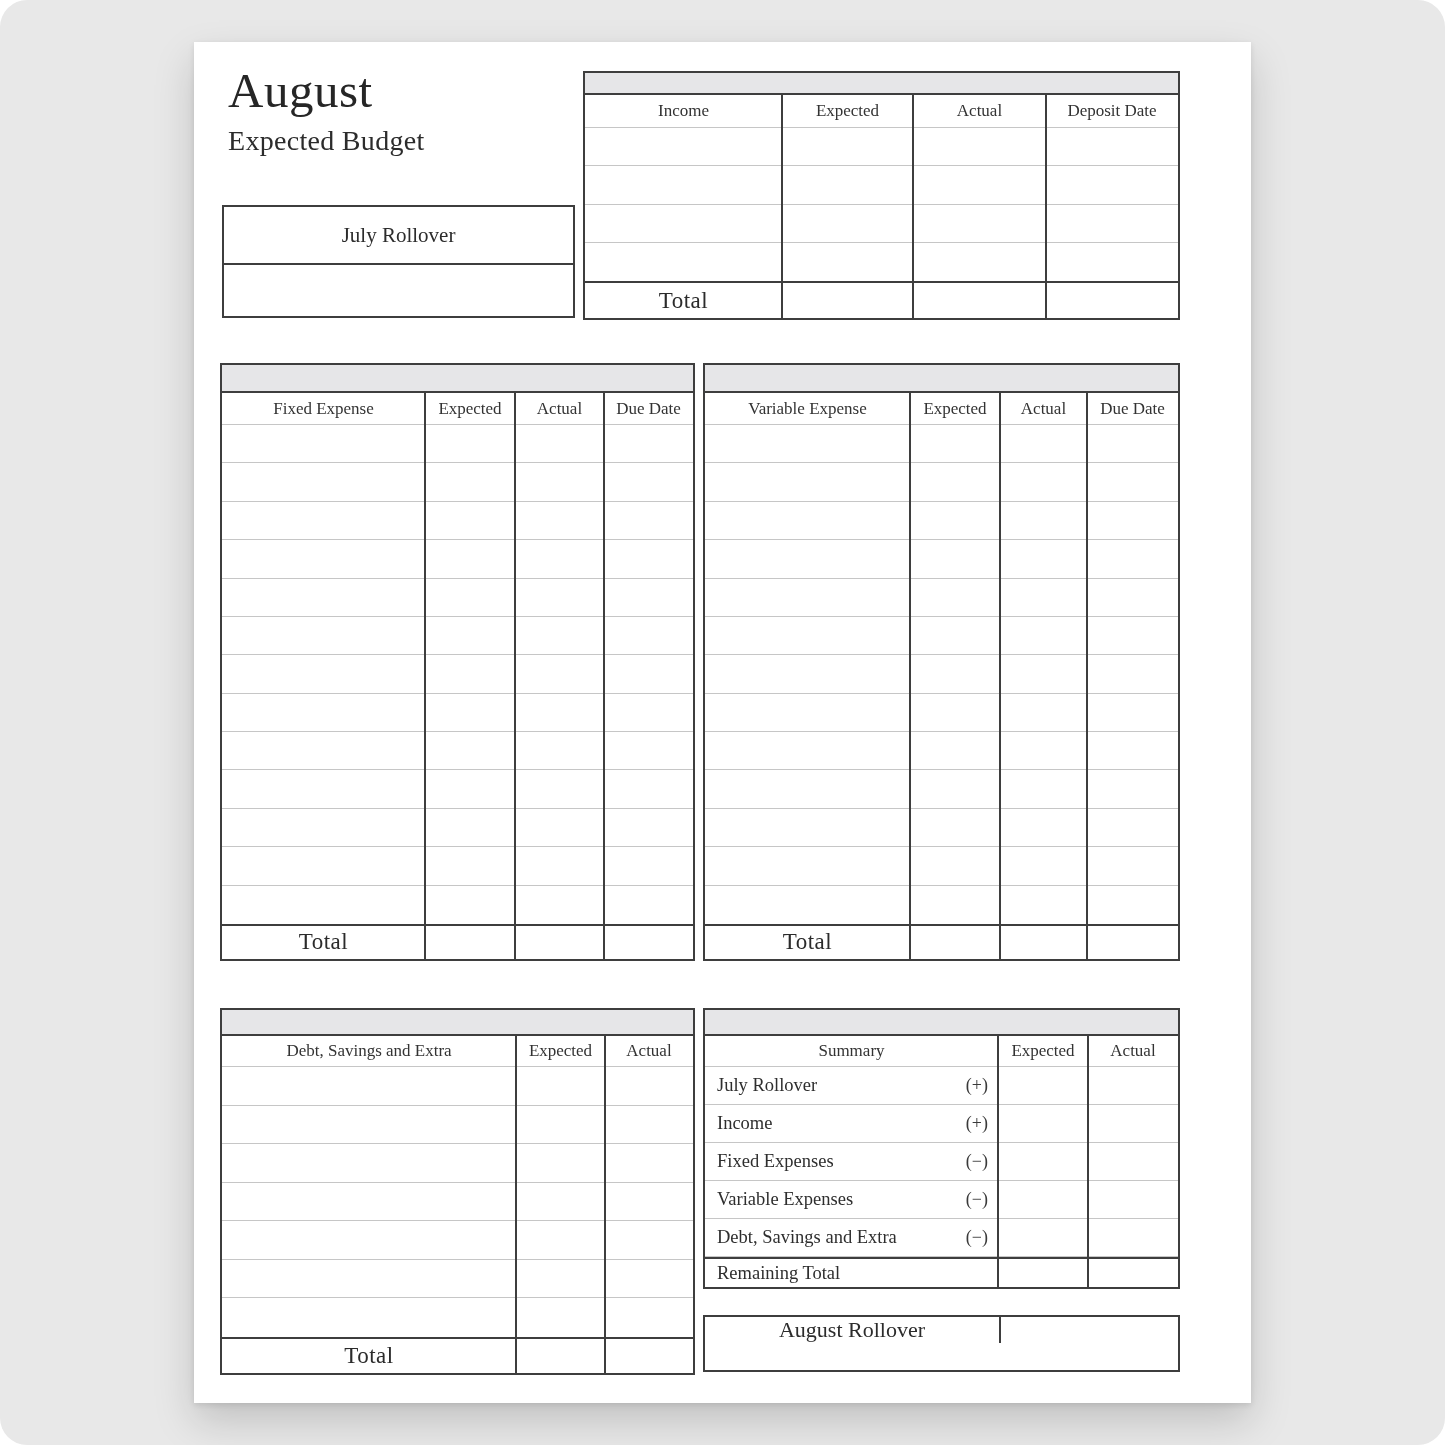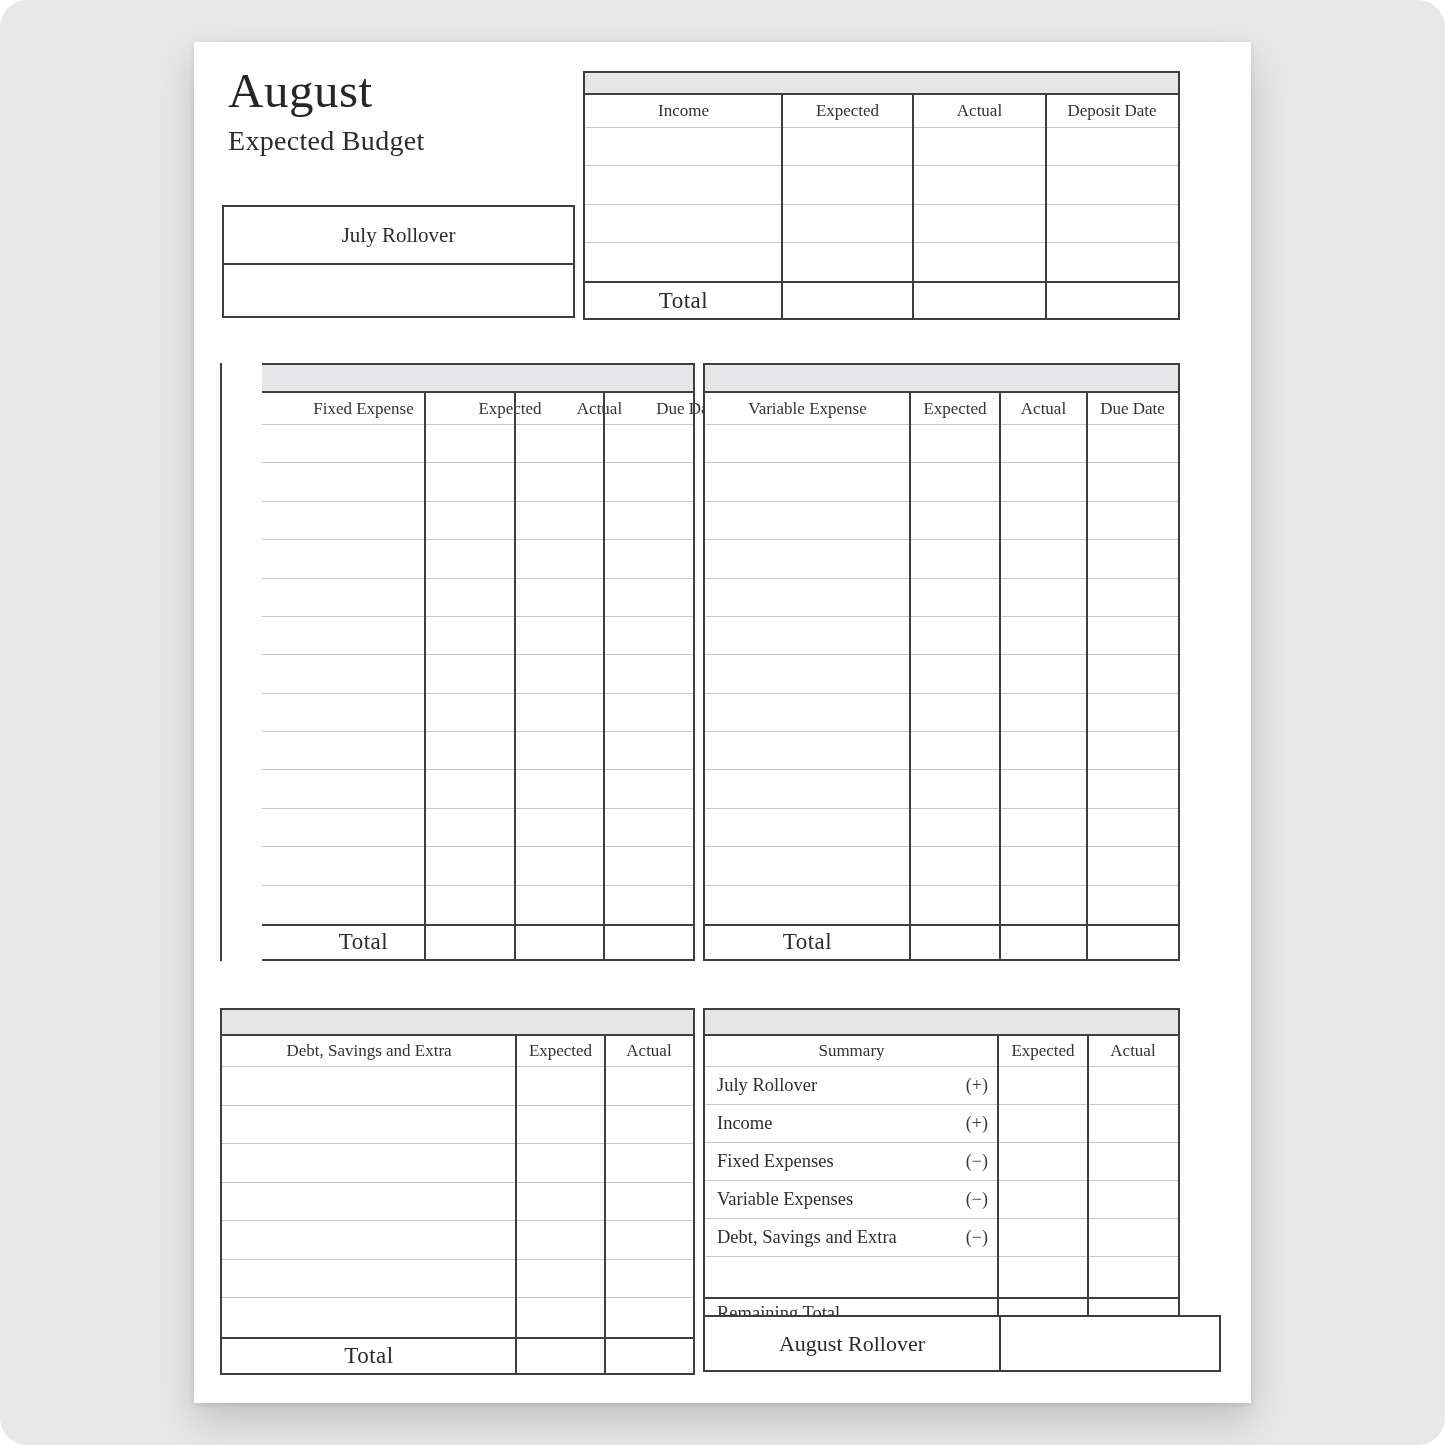--- a/index.html
+++ b/index.html
@@ -25,21 +25,21 @@
   
   .t-income{left:389px;top:29px;width:597px;}
   .t-income .band{height:24px;}
   .t-income .thead{height:33px;}
   .t-income .row{height:38.25px;}
   .t-income .trow{height:39px;}
   .cols-inc{grid-template-columns:197px 131px 133px 132px;}
   .t-income .vline{top:24px;}
   
   .t-mid{top:321px;}
-  .t-fixed{left:26px;width:475px;padding-left:40px;}
+  .t-fixed{left:26px;width:475px;}
   .t-variable{left:509px;width:477px;}
   .t-mid .band{height:30px;}
   .t-mid .thead{height:32px;}
   .t-mid .row{height:38.38px;}
   .t-mid .trow{height:37px;}
   .cols-fix{grid-template-columns:203px 90px 89px 89px;}
   .cols-var{grid-template-columns:205px 90px 87px 91px;font-family:Liberation Serif, serif;}
   .t-mid .vline{top:30px;}
   
   .t-bot{top:966px;}
@@ -48,28 +48,28 @@
   .t-bot .band{height:28px;}
   .t-bot .thead{height:31px;}
   .t-debt .row{height:38.57px;}
   .t-debt .trow{height:38px;}
   .cols-debt{grid-template-columns:294px 89px 88px;}
   .cols-sum{grid-template-columns:293px 90px 90px;text-align:center;}
   .t-bot .vline{top:28px;}
   .t-summary .row{height:38px;}
   .t-summary .srow-first{justify-content:space-between;padding:0 10px 0 12px;font-size:18.5px;color:#2e2e2e;}
   .t-summary .sign{font-size:18px;color:#3a3a3a;}
-  .t-summary .remaining{border-top:2px solid var(--border,#3e3e3e);border-bottom:2px solid var(--border,#3e3e3e);height:32px;margin-top:40px;}
+  .t-summary .remaining{border-top:2px solid var(--border,#3e3e3e);border-bottom:2px solid var(--border,#3e3e3e);height:32px;}
   .t-summary .remaining .td:first-child{justify-content:flex-start;padding-left:12px;font-size:18.5px;}
   
   .box{position:absolute;box-sizing:border-box;border:2px solid var(--border,#3e3e3e);background:#fff;}
   .b-july{left:28px;top:163px;width:353px;height:113px;}
   .b-july .lbl{box-sizing:border-box;height:58px;border-bottom:2px solid var(--border,#3e3e3e);display:flex;align-items:center;justify-content:center;font-size:21px;color:#2c2c2c;}
   .b-july .blank{height:51px;}
-  .b-august{left:509px;top:1273px;width:518px;height:57px;display:flex;}
+  .b-august{left:509px;top:1273px;width:477px;height:57px;display:flex;flex-direction:column;}
   .b-august .lbl{box-sizing:border-box;width:296px;border-right:2px solid var(--border,#3e3e3e);display:flex;align-items:center;justify-content:center;font-size:22px;color:#2c2c2c;}
   .b-august .blank{flex:1;}
 </style>
 </head>
 <body>
 
 <div class="canvas">
   <div class="page">
 
     <div class="titleblock">

